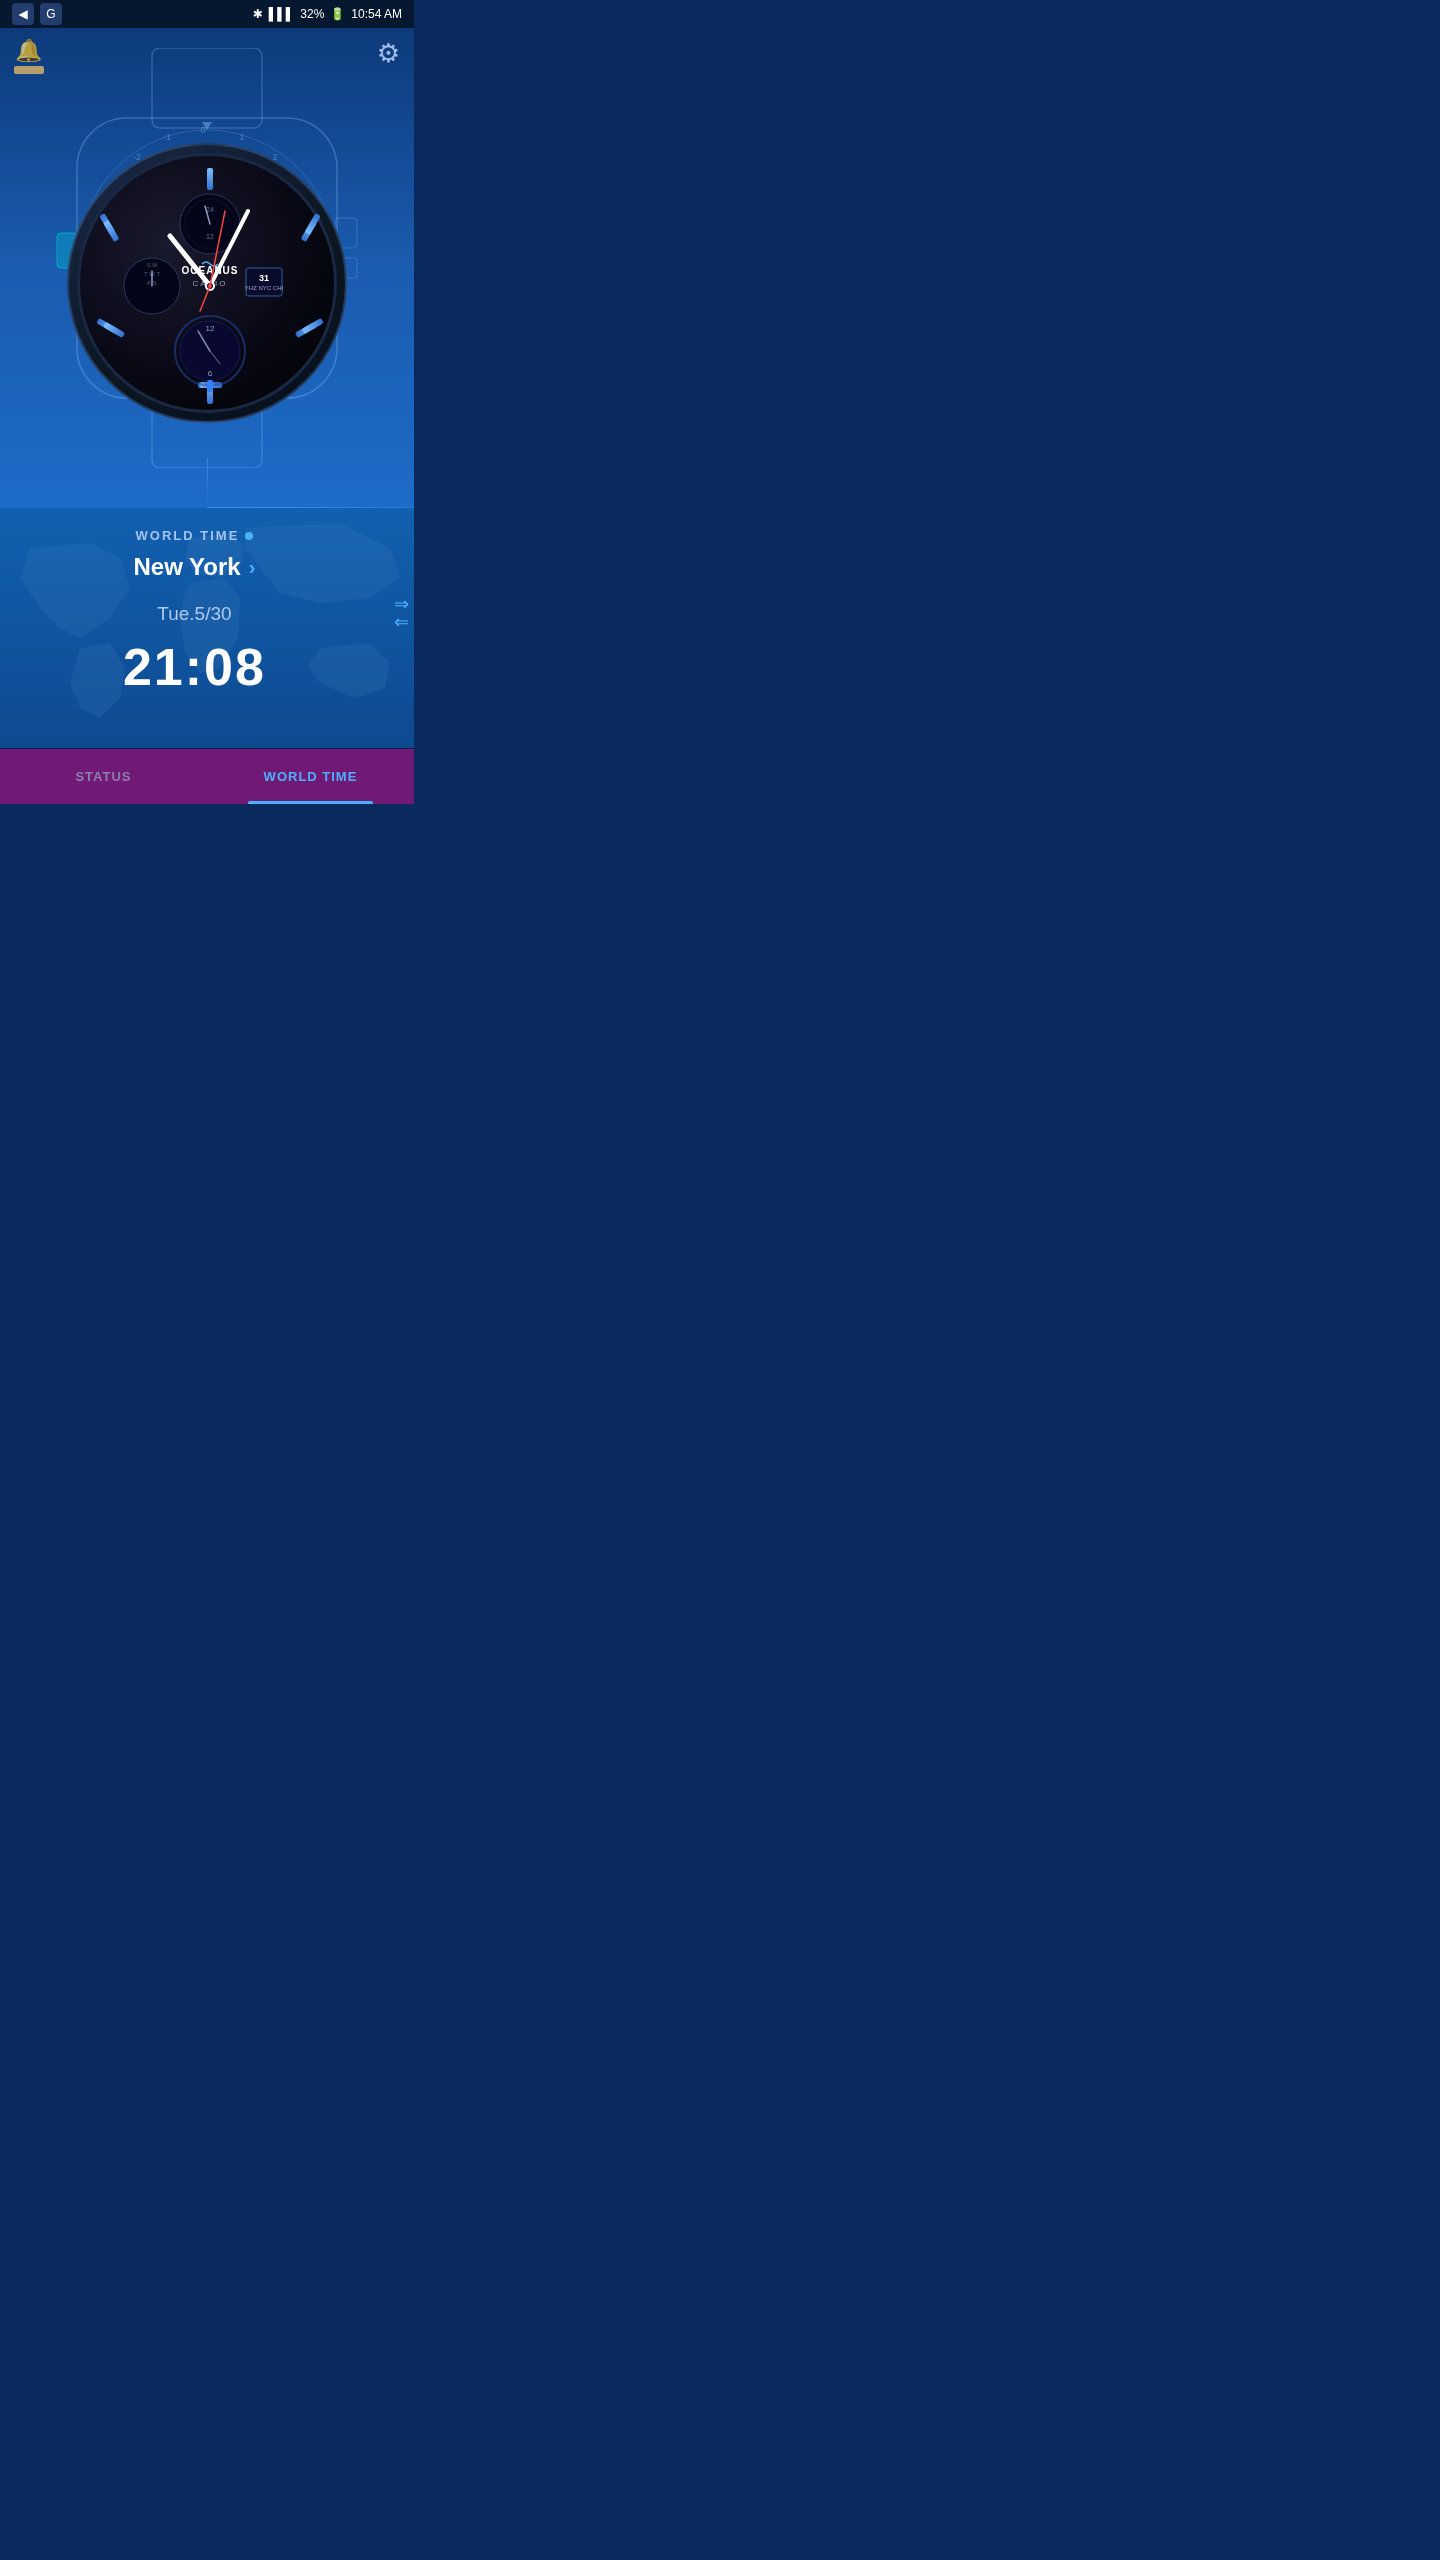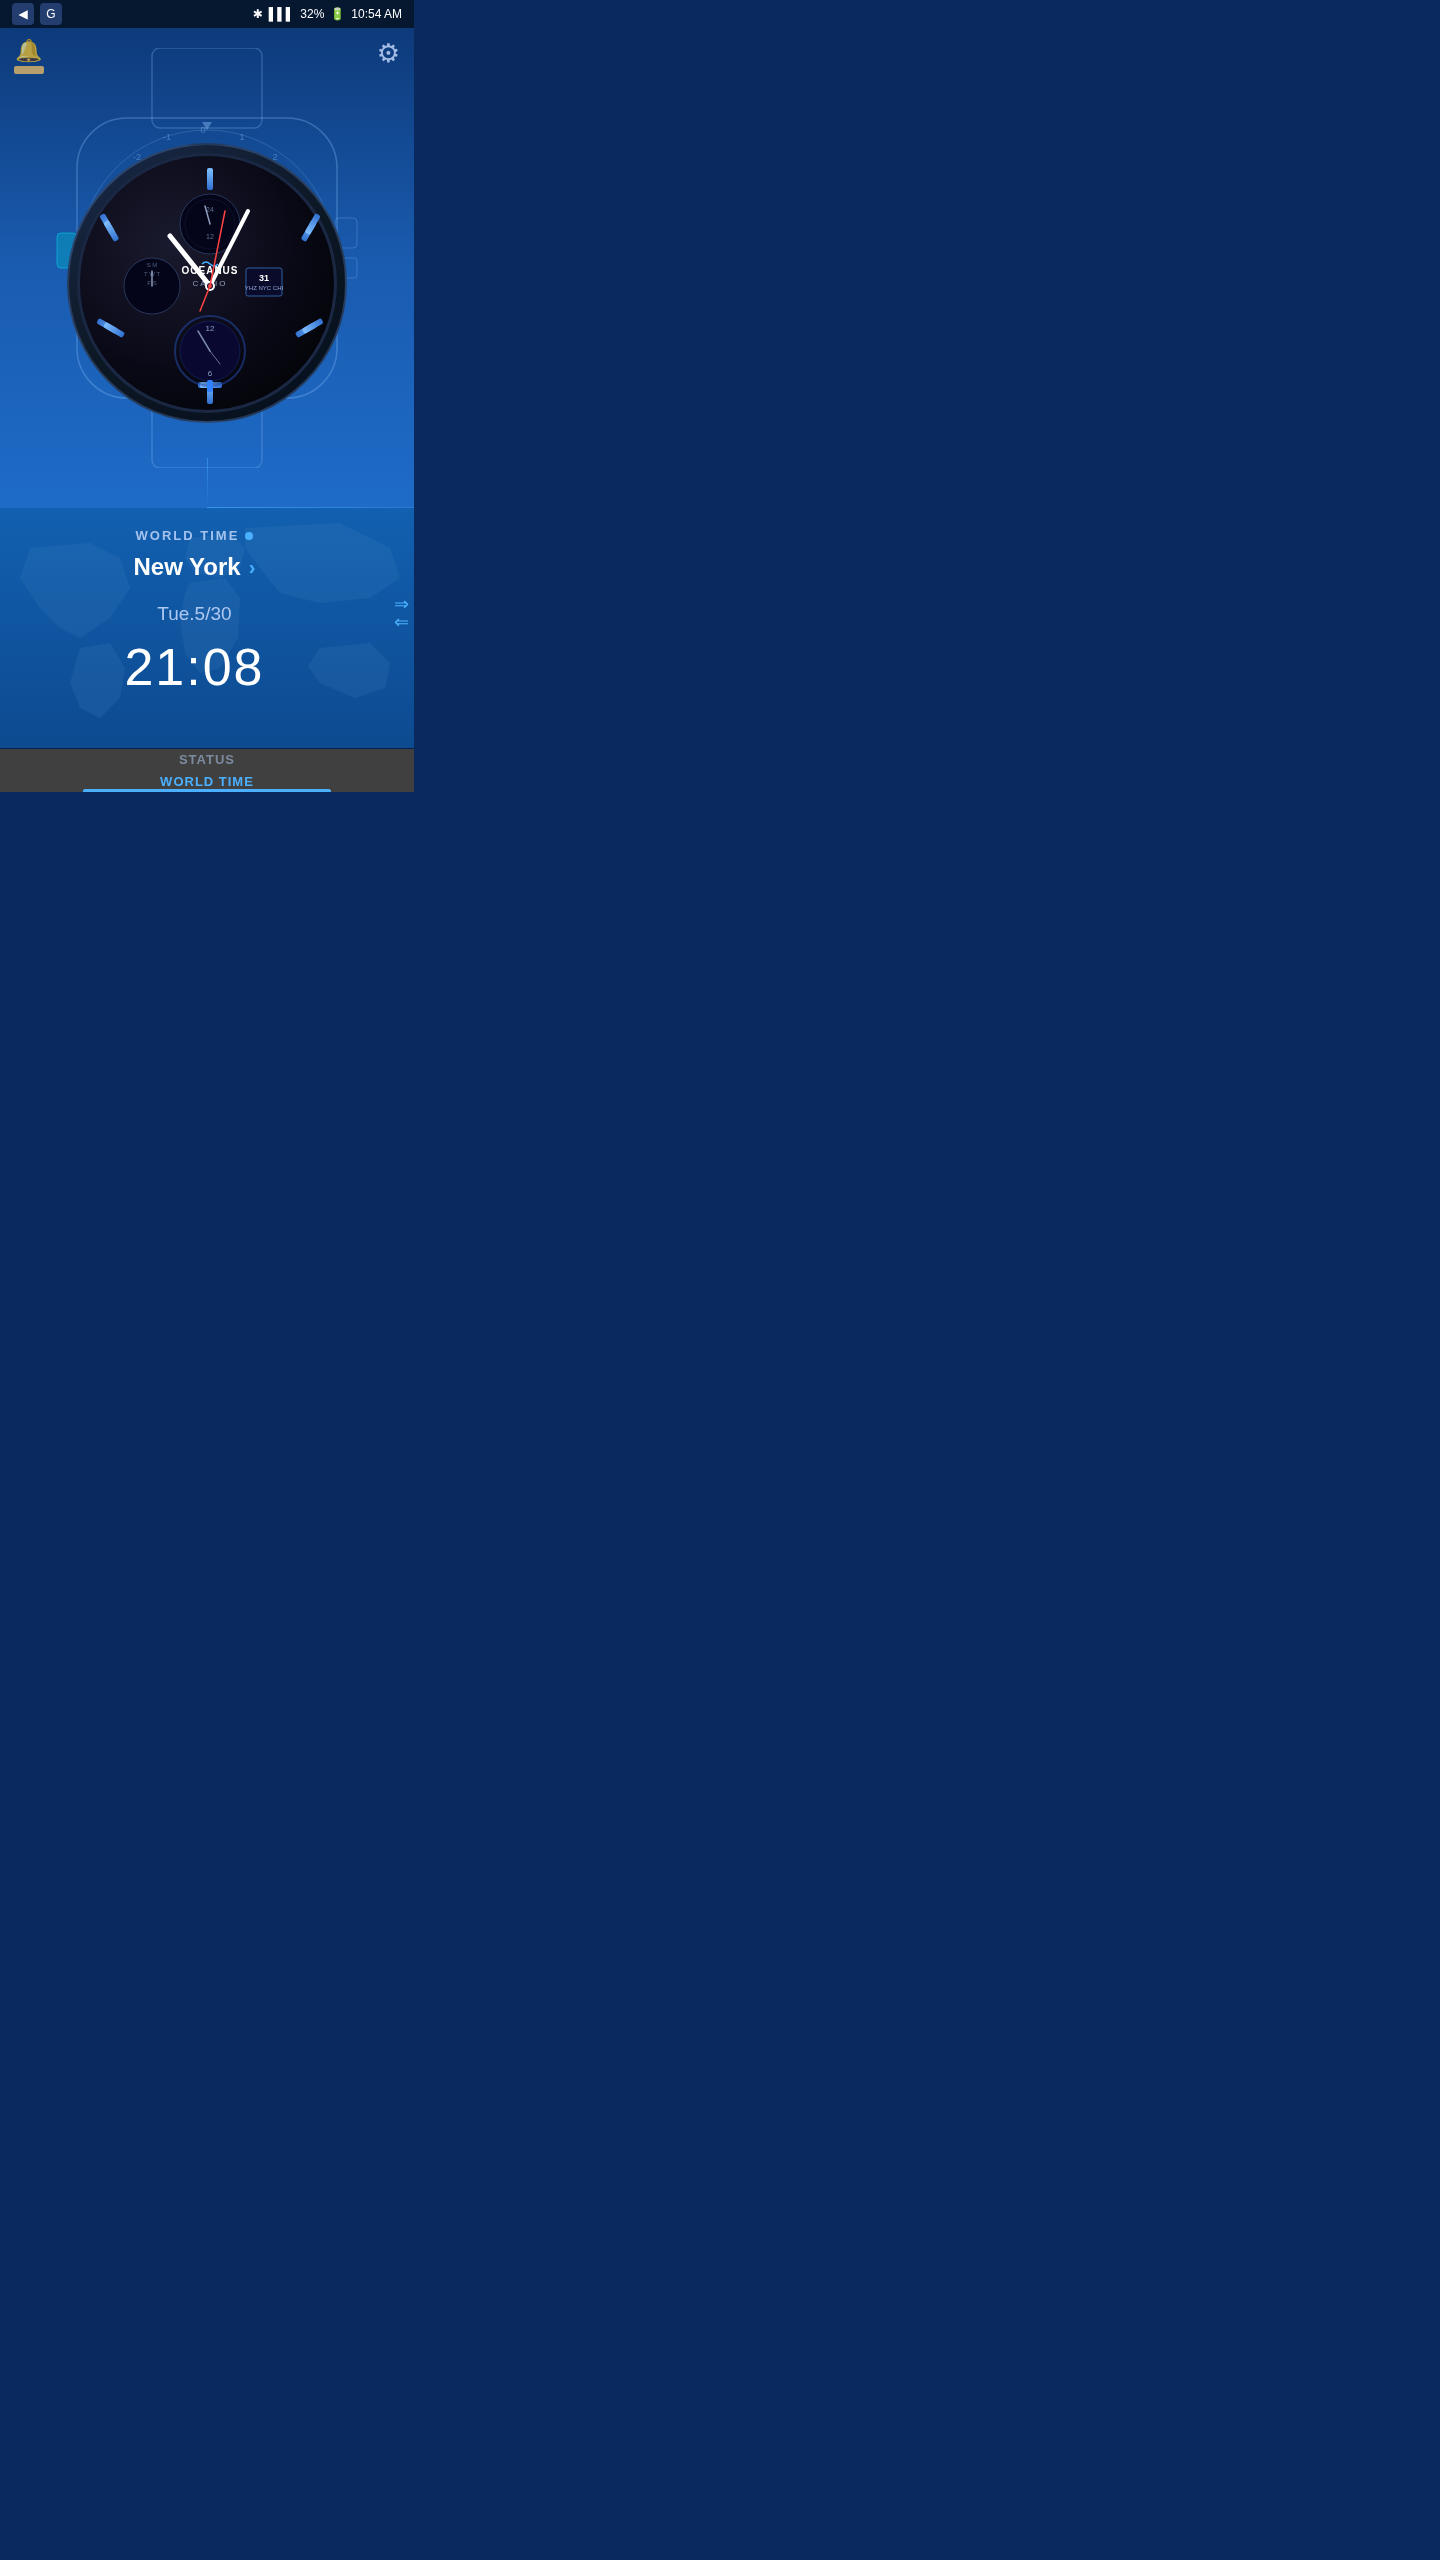--- a/index.html
+++ b/index.html
@@ -135,43 +135,42 @@
 
     .date-text {
       font-size: 19px;
       color: rgba(200,220,255,0.85);
       margin-bottom: 12px;
       text-align: center;
     }
 
     .time-display {
       font-size: 52px;
-      font-weight: 400;
+      font-weight: 700;
       color: white;
       letter-spacing: 2px;
     }
 
     .swap-icon {
       display: flex;
       flex-direction: column;
       align-items: center;
       justify-content: center;
       color: #4ab0ff;
       font-size: 22px;
       padding: 0 5px;
       align-self: center;
     }
 
     
     .bottom-nav {
       display: flex;
-      background: #404040;
+      background: #701a75;
       border-top: 1px solid #0a2050;
-      height: 44px;
-      flex-direction: column;
+      height: 56px;
     }
 
     .nav-item {
       flex: 1;
       display: flex;
       justify-content: center;
       align-items: center;
       font-size: 13px;
       font-weight: bold;
       letter-spacing: 1px;

